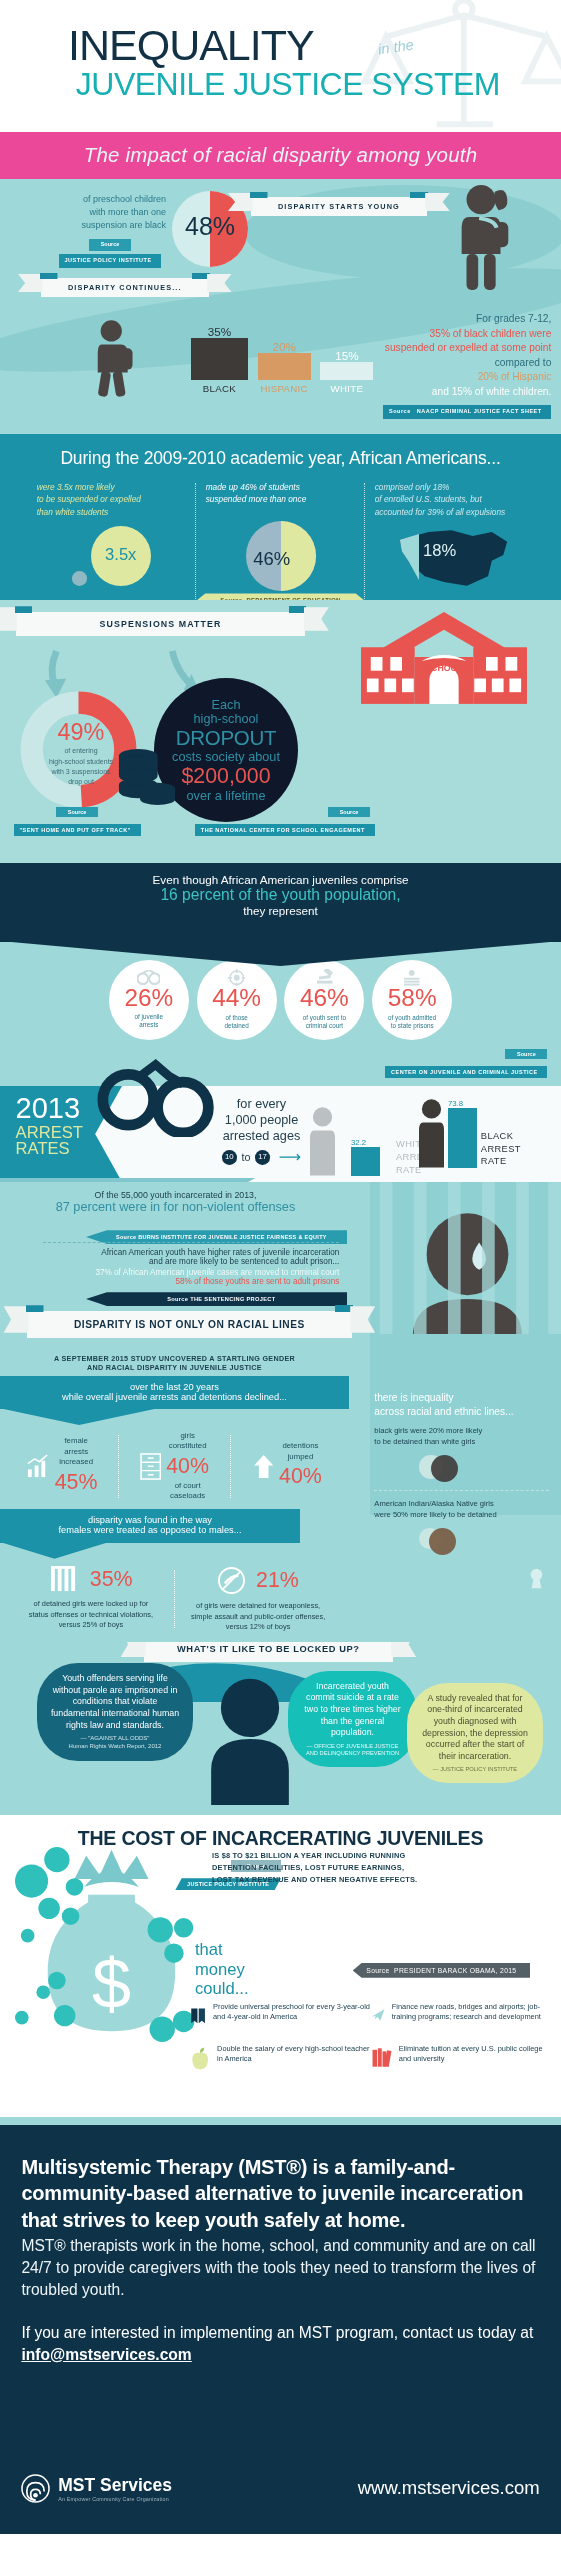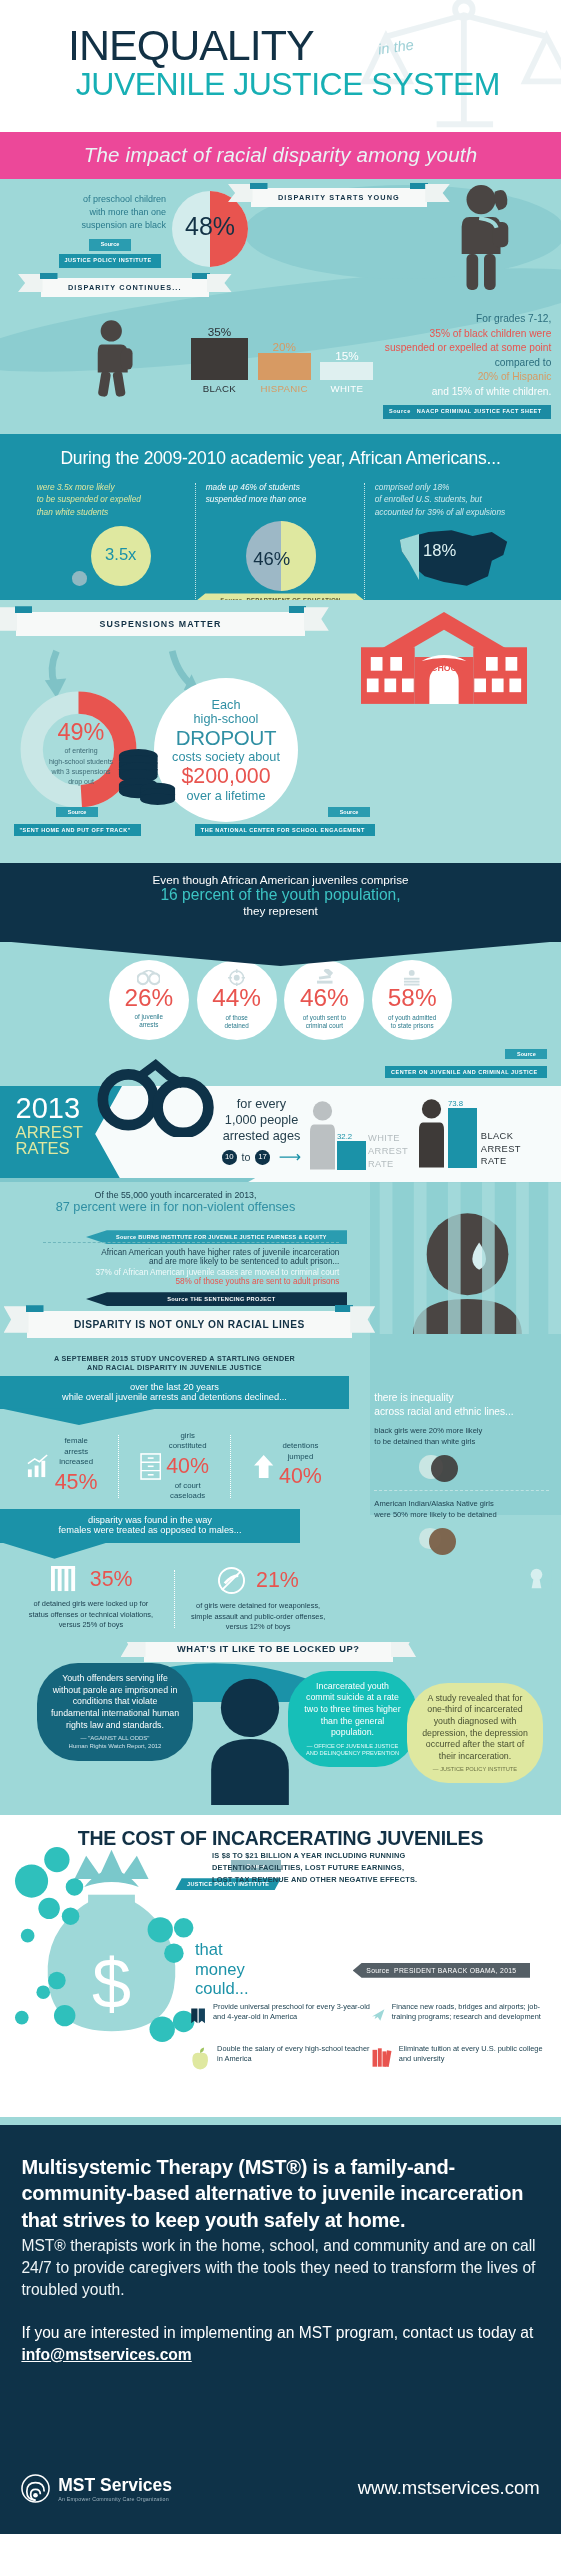--- a/index.html
+++ b/index.html
@@ -40,21 +40,21 @@
     padding:1.9px 11.7px; font-weight:700; }
 
   
   .sec1 { position:relative; background:#9ed8d8; height:255px; overflow:hidden; }
   .swoosh { position:absolute; background:#8ccdd0; }
   .s1-text { position:absolute; left:54px; top:13.6px; width:112px; text-align:right;
              font-size:9px; line-height:1.45; color:#2a7a8c; }
   .pie48 { position:absolute; left:172px; top:11.7px; width:76px; height:76px; }
   .p48txt { position:absolute; left:185px; top:33px; font-size:25px; color:#123145; }
   .girl { position:absolute; right:43px; top:3.9px; }
-  .rib1 { position:absolute; left:251px; top:7px; }
+  .rib1 { position:absolute; left:251px; top:16px; }
   .rib2 { position:absolute; left:41px; top:97px; }
   .bars { position:absolute; left:191px; top:146px; }
   .bar-lbl { text-align:center; font-size:9.7px; margin-top:2.9px; letter-spacing:0.3px; }
   .s1-right { position:absolute; right:9.7px; top:133px; width:201px; text-align:right;
               font-size:10.2px; line-height:1.42; color:#2b6d7d; }
   .rd { color:#e8544f; } .or { color:#d79a63; } .wt { color:#fdfdfd; }
 
   
   .sec2 { background:#1b92a8; color:#fff; padding:13.6px 0 0; position:relative; height:166px;}
   .sec2 h2 { text-align:center; font-size:17.5px; font-weight:400; letter-spacing:-0.2px;}
@@ -64,21 +64,21 @@
   .dash-div { position:absolute; right:0; top:1.9px; bottom:-58px; border-left:1.9px dotted #bfe3e5; }
   .yel { color:#dfe8a0; } .lt { color:#cfe9ec; }
   .circ35 { width:60px;height:60px;border-radius:50%;background:#dfe8a0;color:#1b92a8;
             font-size:16.6px;display:flex;align-items:center;justify-content:center; }
   .smallcirc { width:14.6px;height:14.6px;border-radius:50%;background:#8fb8c2; }
 
   
   .sec3 { background:#a8dcdb; position:relative; height:263px; overflow:hidden; }
   .donut { position:absolute; left:19.5px; top:91px; width:117px; height:117px; }
   .dropcirc { position:absolute; left:154px; top:78px; width:144px; height:144px;
-              border-radius:50%; background:#ffffff; display:flex; flex-direction:column;
+              border-radius:50%; background:#0f172a; display:flex; flex-direction:column;
               align-items:center; justify-content:center; text-align:center; }
   .school { position:absolute; right:34px; top:9.7px; }
 
   
   .sec4 { background:#0e3248; color:#fff; text-align:center; padding:9.7px 0 25px; position:relative; }
   .sec4 .l1 { font-size:11.7px; } .sec4 .l2 { font-size:15.6px; color:#3cc4c4; }
   .sec5 { background:#9ed8d8; position:relative; height:144px; }
   .circrow { display:flex; justify-content:center; gap:7.8px; padding-top:17.5px; }
   .pcirc { width:80px;height:80px;border-radius:50%;background:#fff;text-align:center;
            display:flex;flex-direction:column;align-items:center;justify-content:center; }
@@ -472,21 +472,21 @@
       <div>1,000 people</div>
       <div>arrested ages</div>
       <div style="display:flex;align-items:center;justify-content:center;gap:4.9px;margin-top:2.9px;">
         <span style="background:#0e3248;color:#fff;font-size:7.8px;border-radius:50%;width:14.6px;height:14.6px;display:inline-flex;align-items:center;justify-content:center;">10</span>
         <span style="font-size:10.7px;">to</span>
         <span style="background:#0e3248;color:#fff;font-size:7.8px;border-radius:50%;width:14.6px;height:14.6px;display:inline-flex;align-items:center;justify-content:center;">17</span>
         <span style="font-size:15.6px;color:#1b92a8;margin-left:3.9px;">⟶</span>
       </div>
     </div>
 
-    <div style="position:absolute;left:310px;top:14px;display:flex;align-items:flex-end;gap:2px;">
+    <div style="position:absolute;left:310px;top:20px;display:flex;align-items:flex-end;gap:16px;">
       <svg width="25" height="70" viewBox="0 0 26 72">
         <circle cx="13" cy="11" r="10" fill="#bbc0c2"></circle>
           <path d="M4 25 h18 q4 0 4 8 v39 h-26 v-39 q0 -8 4 -8z" fill="#bbc0c2"></path>
       </svg>
       <div>
         <div style="font-size:7.8px;color:#1b92a8;">32.2</div>
         <div style="width:29px;height:29px;background:#1b92a8;"></div>
       </div>
       <div style="font-size:9.3px;color:#b4bcbf;line-height:1.35;letter-spacing:0.4px;">
         <div>WHITE</div>

